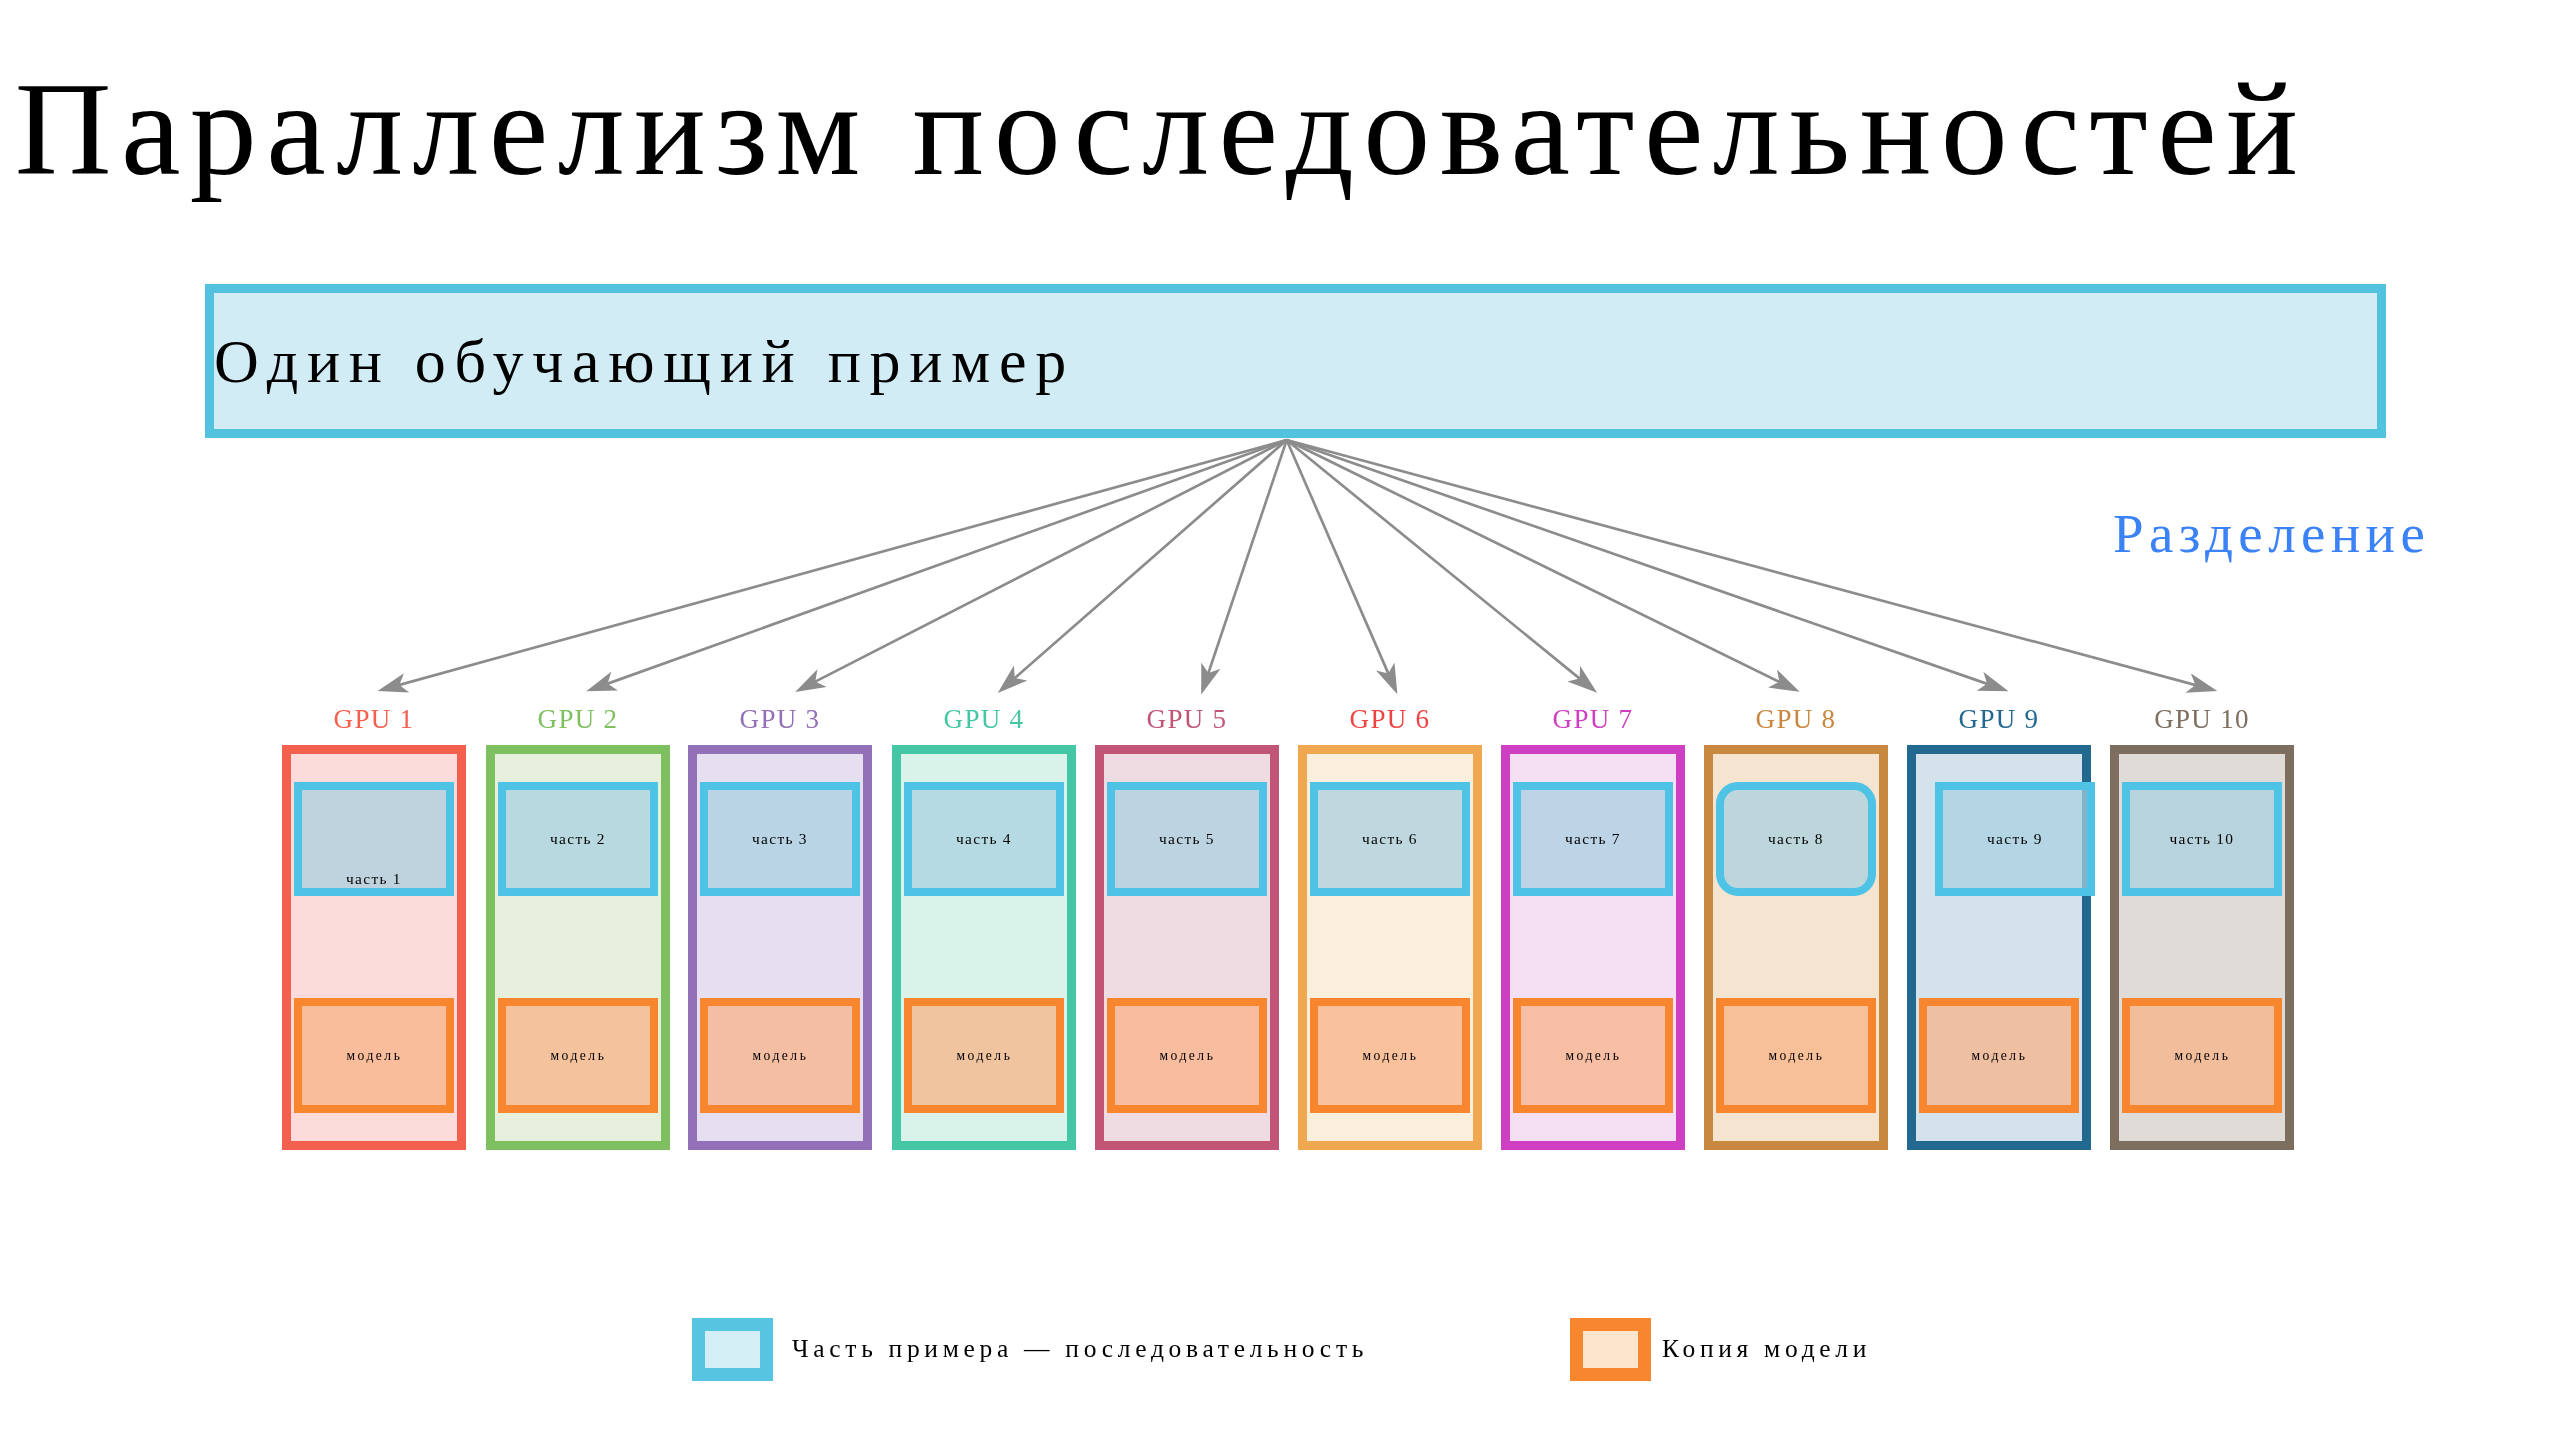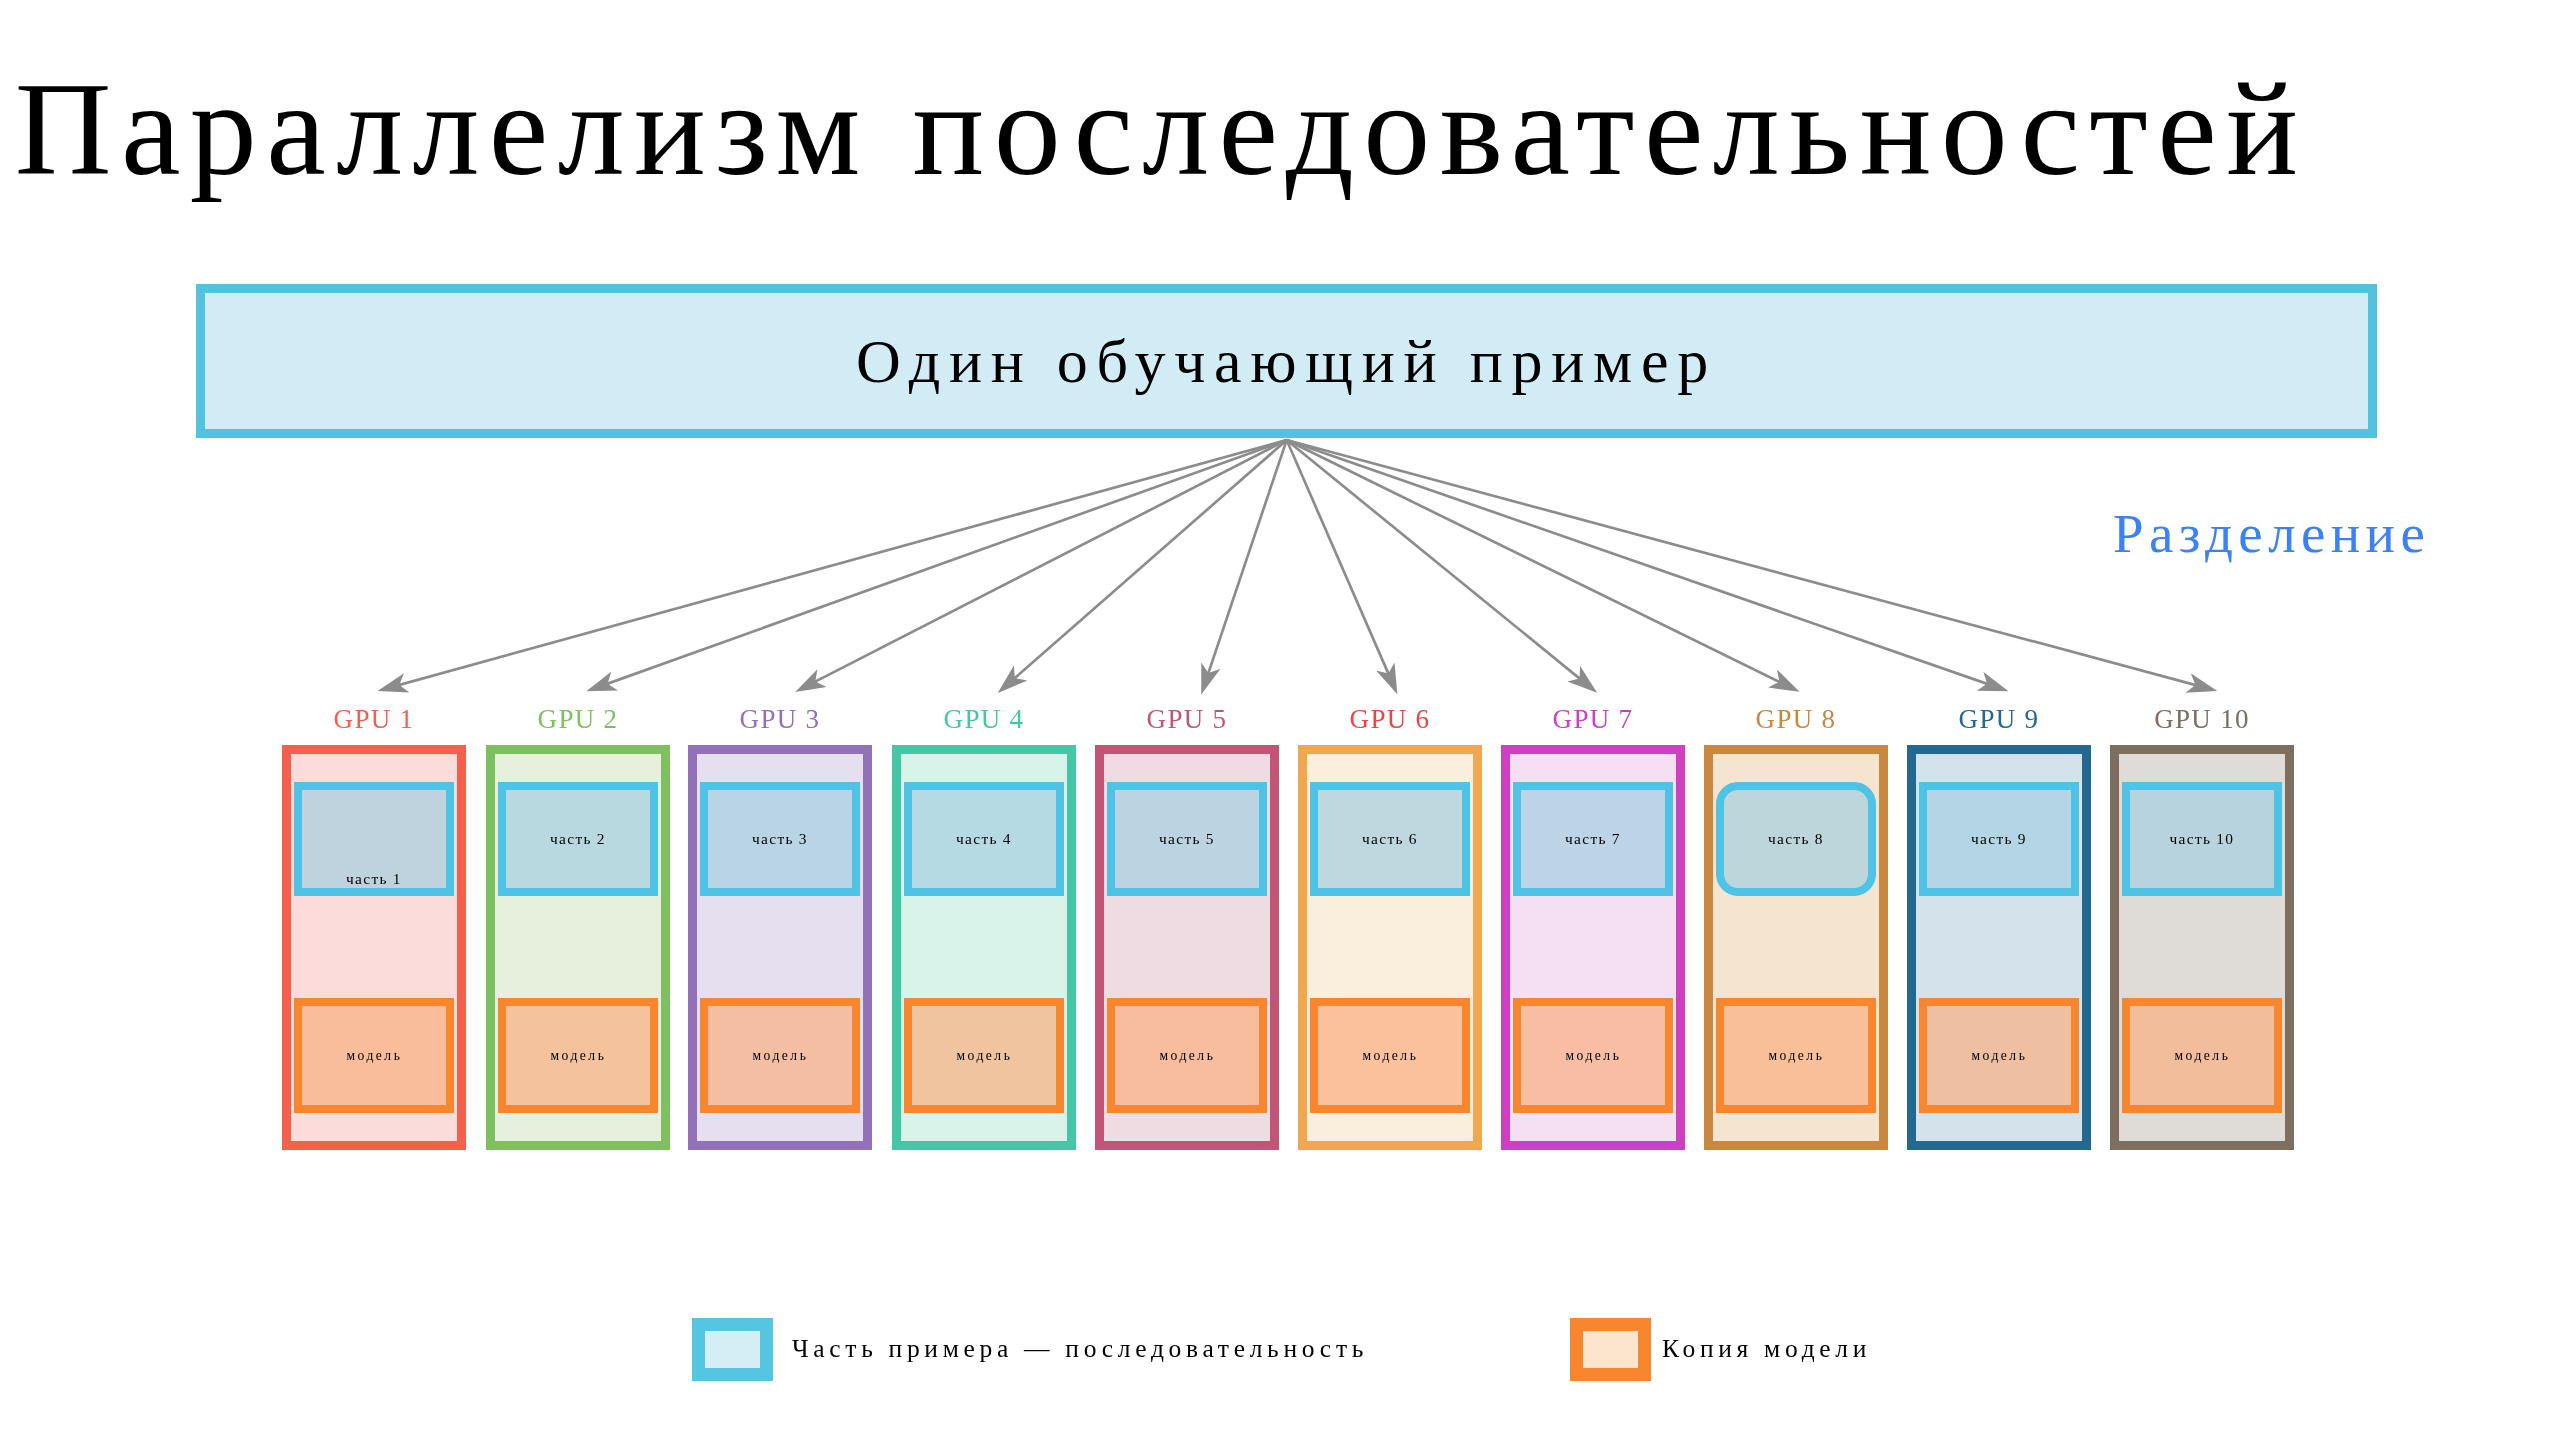--- a/index.html
+++ b/index.html
@@ -9,23 +9,23 @@
     background:#ffffff;
     font-family:Liberation Serif, serif;
     overflow:hidden;
   }
   .title{
     position:absolute;left:14.8px;top:62px;
     font-size:134px;line-height:1.0;letter-spacing:9.4px;
     color:#000;white-space:nowrap;font-weight:400;
   }
   .source-box{
-    position:absolute;left:196px;top:284px;width:2181px;height:154px;
+    position:absolute;left:205px;top:284px;width:2181px;height:154px;
     box-sizing:border-box;border:9.4px solid #52C2DE;background:#D2ECF5;
-    display:flex;align-items:center;justify-content:center;
+    display:flex;align-items:center;
   }
   .source-box .label{
     font-size:62px;letter-spacing:8.7px;color:#000;white-space:nowrap;
   }
   .split-label{
     position:absolute;left:2113px;top:502px;
     font-size:55px;letter-spacing:5.4px;color:#3b82f6;white-space:nowrap;
   }
   #arrows{position:absolute;left:0;top:0;width:2576px;height:1449px;}
   .gpu-label{
@@ -159,21 +159,21 @@
       <div class="gpu-col" style="left: 1704px; border-color: rgb(201, 136, 63); background: rgb(245, 228, 208);">
         <div class="part-box" style="background: rgba(167, 208, 224, 0.72); border-color: rgb(78, 195, 230); border-radius: 22px;">
           <div class="txt">часть 8</div>
         </div>
         <div class="model-box" style="background: rgba(250, 178, 132, 0.72); border-color: rgb(248, 134, 46);">
           <div class="txt">модель</div>
         </div>
       </div>
       <div class="gpu-label" style="left: 1907px; width: 184px; color: rgb(35, 104, 143);">GPU 9</div>
       <div class="gpu-col" style="left: 1907px; border-color: rgb(35, 104, 143); background: rgb(211, 226, 235);">
-        <div class="part-box" style="background: rgba(167, 208, 224, 0.72); border-color: rgb(78, 195, 230);">
+        <div class="part-box" style="background: rgba(167, 208, 224, 0.72); border-color: rgb(78, 195, 230); margin-left: 16px;">
           <div class="txt">часть 9</div>
         </div>
         <div class="model-box" style="background: rgba(250, 178, 132, 0.72); border-color: rgb(248, 134, 46);">
           <div class="txt">модель</div>
         </div>
       </div>
       <div class="gpu-label" style="left: 2110px; width: 184px; color: rgb(125, 110, 96);">GPU 10</div>
       <div class="gpu-col" style="left: 2110px; border-color: rgb(125, 110, 96); background: rgb(223, 220, 215);">
         <div class="part-box" style="background: rgba(167, 208, 224, 0.72); border-color: rgb(78, 195, 230);">
           <div class="txt">часть 10</div>

